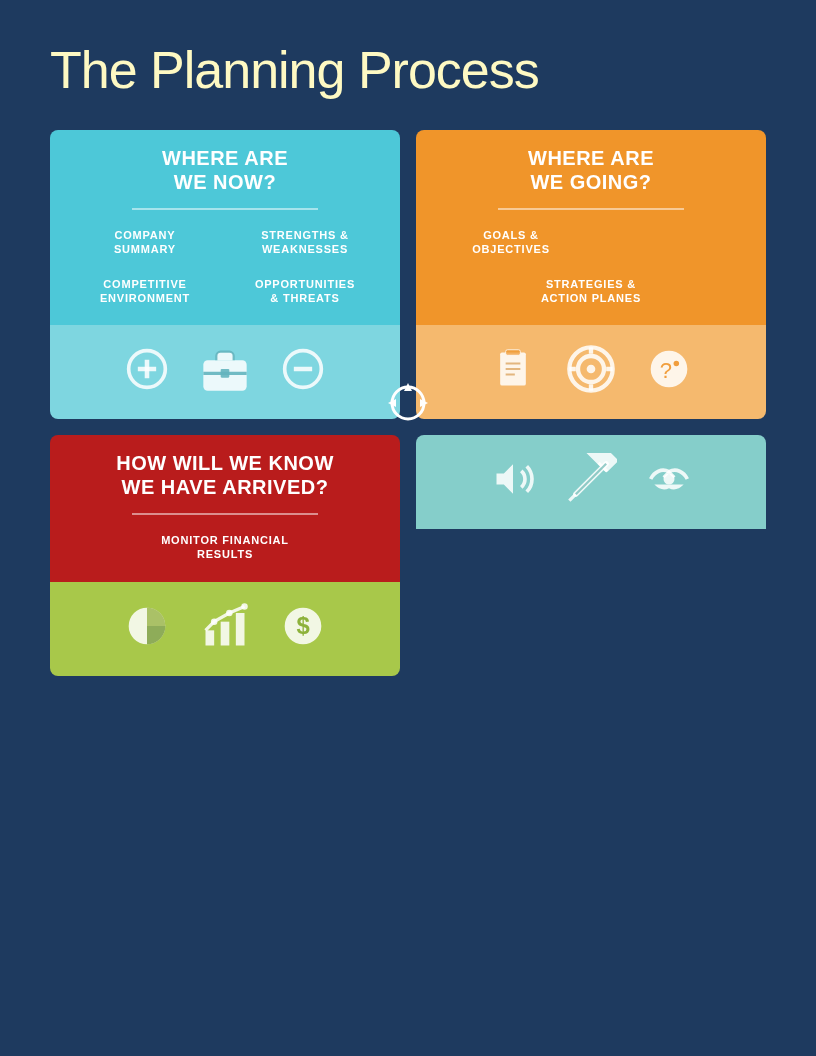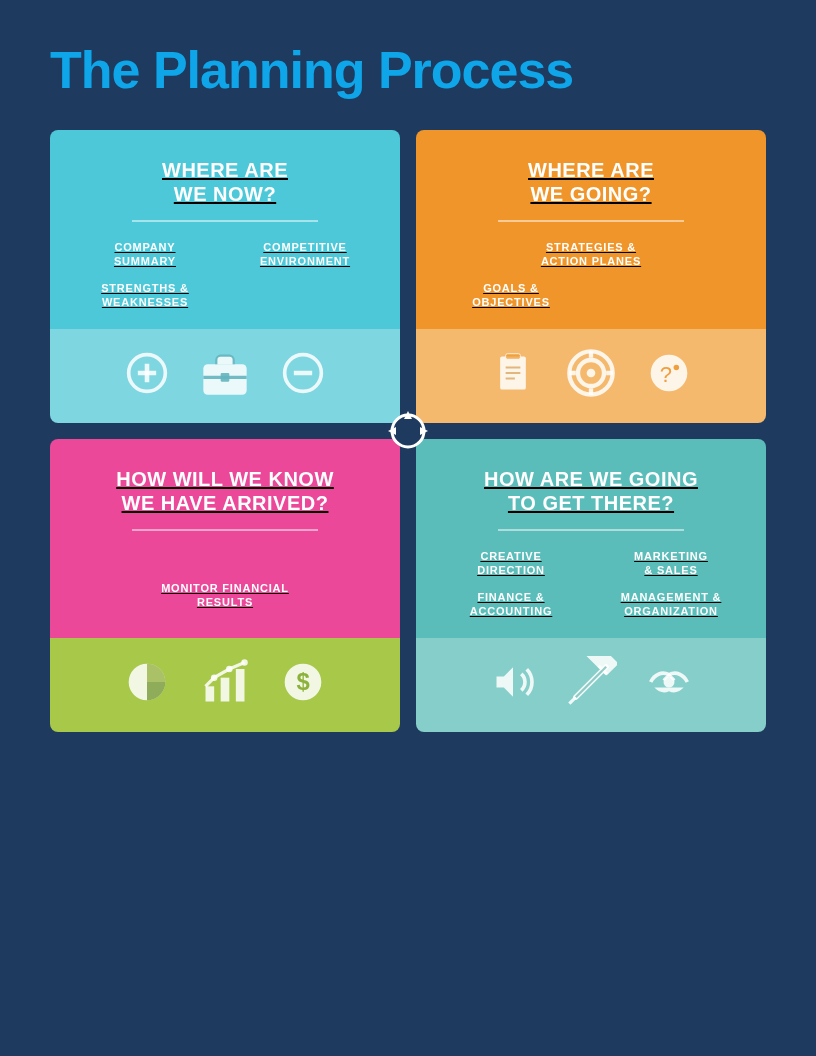--- a/index.html
+++ b/index.html
@@ -7,23 +7,23 @@
       background-color: #1e3a5f;
       font-family: 'Arial', sans-serif;
       width: 816px;
       min-height: 1056px;
       display: flex;
       flex-direction: column;
       align-items: center;
       padding: 40px 50px;
     }
     .page-title {
-      color: #0ea5e9;
+      color: #fef9c3;
       font-size: 52px;
-      font-weight: 700;
+      font-weight: 400;
       text-align: left;
       width: 100%;
       margin-bottom: 30px;
       letter-spacing: -1px;
     }
     .grid {
       display: grid;
       grid-template-columns: 1fr 1fr;
       grid-template-rows: auto auto;
       gap: 16px;
@@ -31,38 +31,37 @@
       position: relative;
     }
     .card {
       border-radius: 8px;
       overflow: hidden;
       display: flex;
       flex-direction: column;
     }
     .card-top {
       flex: 1;
-      padding: 28px 20px 20px;
-      text-decoration: underline;
+      padding: 16px 20px 20px;
     }
     .card-bottom {
       padding: 18px 20px;
       display: flex;
       justify-content: center;
       align-items: center;
       gap: 30px;
     }
     
     .card-1 .card-top { background-color: #4dc8d8; }
     .card-1 .card-bottom { background-color: #7ed6e0; }
     
     .card-2 .card-top { background-color: #f0952a; }
     .card-2 .card-bottom { background-color: #f5b96e; }
     
-    .card-3 .card-top { background-color: #ec4899; }
+    .card-3 .card-top { background-color: #b91c1c; }
     .card-3 .card-bottom { background-color: #a8c84a; }
     
     .card-4 .card-top { background-color: #5bbdba; }
     .card-4 .card-bottom { background-color: #85ceca; }
 
     .card-title {
       color: #ffffff;
       font-size: 20px;
       font-weight: 900;
       text-align: center;
@@ -73,21 +72,21 @@
     }
     .divider {
       width: 60%;
       height: 2px;
       background: rgba(255,255,255,0.5);
       margin: 0 auto 18px;
     }
     .items-grid {
       display: grid;
       grid-template-columns: 1fr 1fr;
-      gap: 12px 10px;
+      gap: 20px 10px;
       text-align: center;
     }
     .item-label {
       color: #ffffff;
       font-size: 11px;
       font-weight: 700;
       text-transform: uppercase;
       letter-spacing: 0.8px;
       line-height: 1.3;
     }
@@ -124,22 +123,23 @@
 <h1 class="page-title">The Planning Process</h1>
 
 <div class="grid">
 
   <div class="card card-1">
     <div class="card-top">
       <div class="card-title">WHERE ARE<br>WE NOW?</div>
       <div class="divider"></div>
       <div class="items-grid">
         <div class="item-label">COMPANY<br>SUMMARY</div>
+        <div class="item-label">STRENGTHS &amp;<br>WEAKNESSES</div>
         <div class="item-label">COMPETITIVE<br>ENVIRONMENT</div>
-        <div class="item-label">STRENGTHS &amp;<br>WEAKNESSES</div>
+        <div class="item-label">OPPORTUNITIES<br>&amp; THREATS</div>
       </div>
     </div>
     <div class="card-bottom">
 
       <span class="icon-shape">
         <svg class="icon-svg" viewBox="0 0 24 24">
             <circle cx="12" cy="12" r="10" fill="none" stroke="rgba(255,255,255,0.85)" stroke-width="2"></circle>
             <line x1="12" y1="7" x2="12" y2="17" stroke="rgba(255,255,255,0.85)" stroke-width="2.5"></line>
             <line x1="7" y1="12" x2="17" y2="12" stroke="rgba(255,255,255,0.85)" stroke-width="2.5"></line>
           </svg>
@@ -161,22 +161,22 @@
           </svg>
       </span>
     </div>
   </div>
 
   <div class="card card-2">
     <div class="card-top">
       <div class="card-title">WHERE ARE<br>WE GOING?</div>
       <div class="divider"></div>
       <div class="items-grid">
+        <div class="item-label">GOALS &amp;<br>OBJECTIVES</div>
         <div class="item-label" style="grid-column:1/-1;">STRATEGIES &amp;<br>ACTION PLANES</div>
-        <div class="item-label">GOALS &amp;<br>OBJECTIVES</div>
       </div>
     </div>
     <div class="card-bottom">
 
       <span class="icon-shape">
         <svg class="icon-svg" viewBox="0 0 24 24">
           <rect x="5" y="3" width="14" height="18" rx="1" fill="rgba(255,255,255,0.85)"></rect>
           <rect x="8" y="1.5" width="8" height="3" rx="1" fill="rgba(240,149,42,0.7)" stroke="rgba(255,255,255,0.85)" stroke-width="0.5"></rect>
           <line x1="8" y1="9" x2="16" y2="9" stroke="rgba(200,120,20,0.5)" stroke-width="1.2"></line>
           <line x1="8" y1="12" x2="16" y2="12" stroke="rgba(200,120,20,0.5)" stroke-width="1.2"></line>
@@ -216,21 +216,21 @@
       <polygon points="44,24 36,20 36,28" fill="white"></polygon>
       <polygon points="4,24 12,20 12,28" fill="white"></polygon>
     </svg>
   </div>
 
   <div class="card card-3">
     <div class="card-top">
       <div class="card-title">HOW WILL WE KNOW<br>WE HAVE ARRIVED?</div>
       <div class="divider"></div>
       <div class="items-grid">
-        <div class="item-label" style="grid-column:1/-1;margin-top:32px;">MONITOR FINANCIAL<br>RESULTS</div>
+        <div class="item-label" style="grid-column:1/-1;">MONITOR FINANCIAL<br>RESULTS</div>
       </div>
     </div>
     <div class="card-bottom">
 
       <span class="icon-shape">
         <svg class="icon-svg" viewBox="0 0 24 24">
           <circle cx="12" cy="12" r="10" fill="rgba(255,255,255,0.85)"></circle>
           <path d="M12 12 L12 2 A10 10 0 0 1 22 12 Z" fill="rgba(140,170,50,0.7)"></path>
           <path d="M12 12 L22 12 A10 10 0 0 1 12 22 Z" fill="rgba(100,140,30,0.7)"></path>
         </svg>
@@ -251,30 +251,20 @@
       <span class="icon-shape">
         <svg class="icon-svg" viewBox="0 0 24 24">
           <circle cx="12" cy="12" r="10" fill="rgba(255,255,255,0.85)"></circle>
           <text x="8.5" y="16.5" font-size="13" font-weight="bold" fill="rgba(130,170,40,0.9)" font-family="Arial">$</text>
         </svg>
       </span>
     </div>
   </div>
 
   <div class="card card-4">
-    <div class="card-top">
-      <div class="card-title">HOW ARE WE GOING<br>TO GET THERE?</div>
-      <div class="divider"></div>
-      <div class="items-grid">
-        <div class="item-label">CREATIVE<br>DIRECTION</div>
-        <div class="item-label">MARKETING<br>&amp; SALES</div>
-        <div class="item-label">FINANCE &amp;<br>ACCOUNTING</div>
-        <div class="item-label">MANAGEMENT &amp;<br>ORGANIZATION</div>
-      </div>
-    </div>
     <div class="card-bottom">
 
       <span class="icon-shape">
         <svg class="icon-svg" viewBox="0 0 24 24">
           <path d="M3 9v6h4l5 5V4L7 9H3z" fill="rgba(255,255,255,0.85)"></path>
           <path d="M16.5 7.5 A6 6 0 0 1 16.5 16.5" fill="none" stroke="rgba(255,255,255,0.85)" stroke-width="2"></path>
           <path d="M19.5 5 A10 10 0 0 1 19.5 19" fill="none" stroke="rgba(255,255,255,0.85)" stroke-width="2"></path>
         </svg>
       </span>
 

